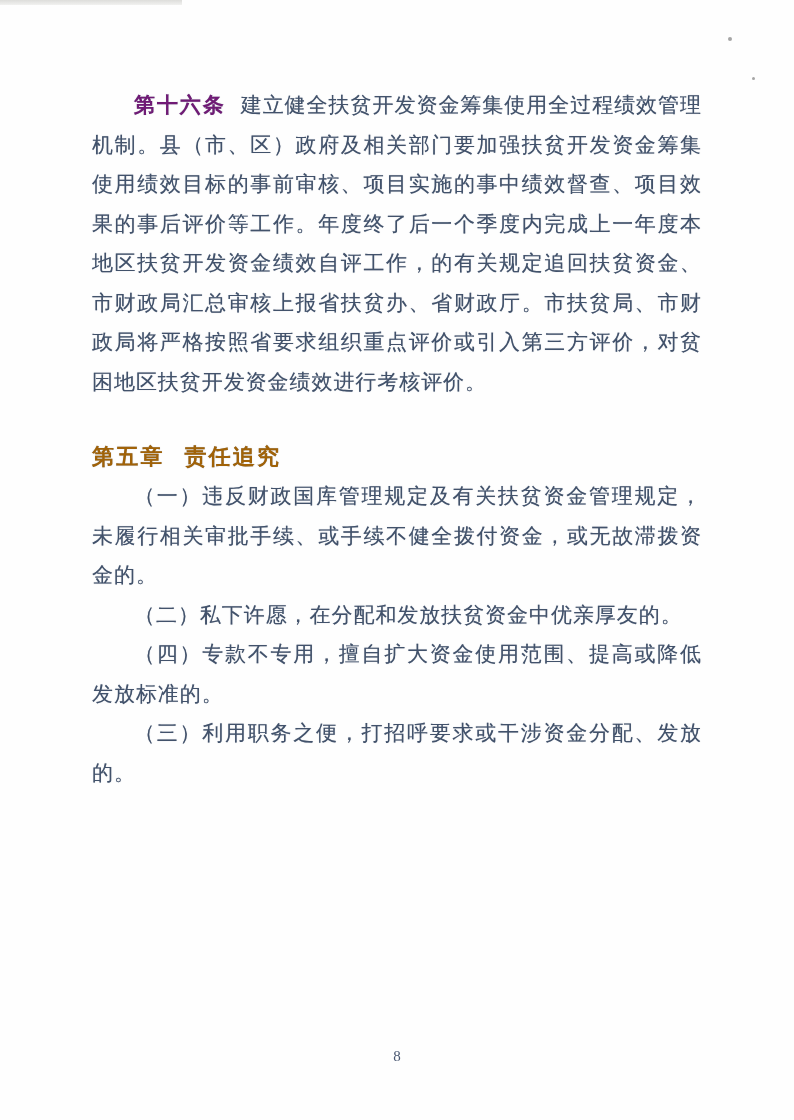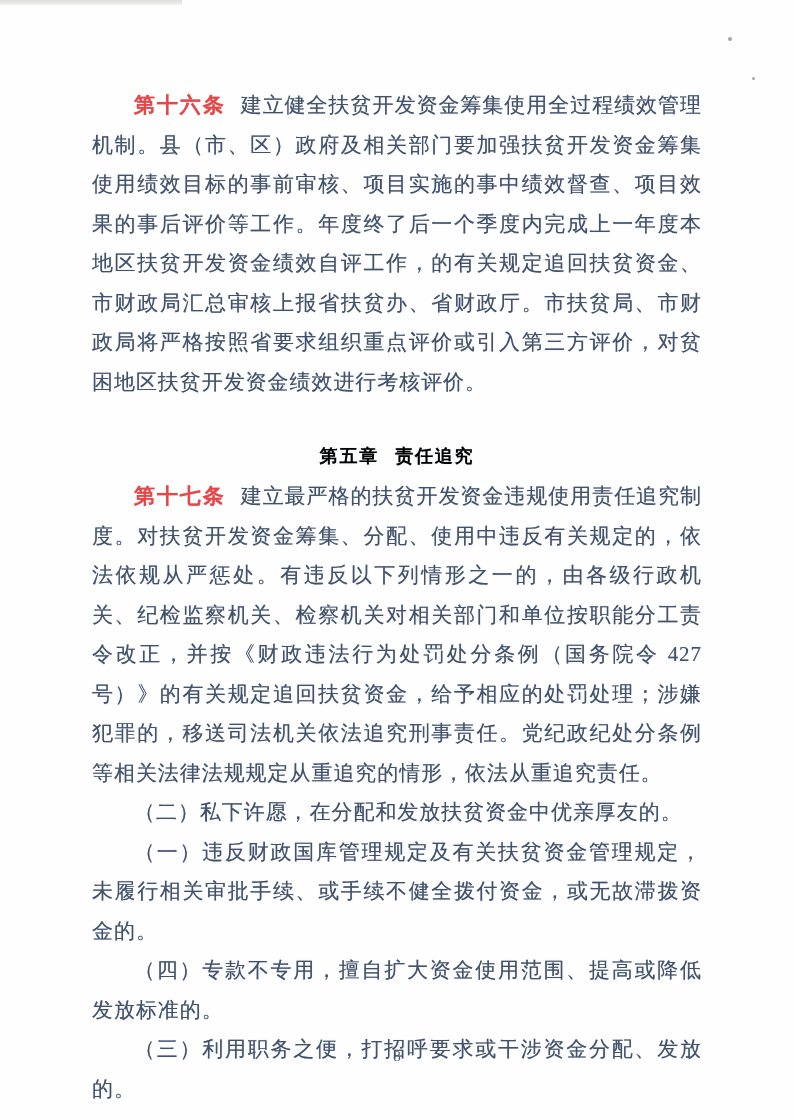--- a/index.html
+++ b/index.html
@@ -48,31 +48,30 @@
     letter-spacing: 0.045em;
     text-align: justify;
     text-shadow: 0 0 0.7px rgba(66, 82, 107, 0.55);
   }
   .para {
     margin: 0;
     text-indent: 2em;
   }
   .lead {
     font-weight: bold;
-    color: #ef4444;
+    color: #701a75;
     margin-right: 15px;
     letter-spacing: 0.09em;
   }
   .chapter-heading {
     margin: 34px 0 0 0;
-    text-align: center;
     text-indent: 0;
-    font-size: 18px;
+    font-size: 22px;
     font-weight: bold;
-    color: #000000;
+    color: #a16207;
     letter-spacing: 0.1em;
     line-height: 41px;
   }
   .chapter-heading .chapter-no { margin-right: 0.9em; }
   .item {
     margin: 0;
     text-indent: 2em;
   }
   .page-number {
     position: absolute;
@@ -93,24 +92,23 @@
   <div class="scan-edge"></div>
   <div class="speck s1"></div>
   <div class="speck s2"></div>
 
   <div class="content">
 
     <p class="para"><span class="lead">第十六条</span><span>建立健全扶贫开发资金筹集使用全过程绩效管理机制。县（市、区）政府及相关部门要加强扶贫开发资金筹集使用绩效目标的事前审核、项目实施的事中绩效督查、项目效果的事后评价等工作。年度终了后一个季度内完成上一年度本地区扶贫开发资金绩效自评工作，的有关规定追回扶贫资金、市财政局汇总审核上报省扶贫办、省财政厅。市扶贫局、市财政局将严格按照省要求组织重点评价或引入第三方评价，对贫困地区扶贫开发资金绩效进行考核评价。</span></p>
 
     <h2 class="chapter-heading"><span class="chapter-no">第五章</span><span>责任追究</span></h2>
 
-    <p class="para"><span class="lead">第十七条</span><span>建立最严格的扶贫开发资金违规使用责任追究制度。对扶贫开发资金筹集、分配、使用中违反有关规定的，依法依规从严惩处。有违反以下列情形之一的，由各级行政机关、纪检监察机关、检察机关对相关部门和单位按职能分工责令改正，并按《财政违法行为处罚处分条例（国务院令 427 号）》的有关规定追回扶贫资金，给予相应的处罚处理；涉嫌犯罪的，移送司法机关依法追究刑事责任。党纪政纪处分条例等相关法律法规规定从重追究的情形，依法从重追究责任。</span></p>
 
+    <p class="item">（一）违反财政国库管理规定及有关扶贫资金管理规定，未履行相关审批手续、或手续不健全拨付资金，或无故滞拨资金的。</p>
     <p class="item">（二）私下许愿，在分配和发放扶贫资金中优亲厚友的。</p>
-    <p class="item">（一）违反财政国库管理规定及有关扶贫资金管理规定，未履行相关审批手续、或手续不健全拨付资金，或无故滞拨资金的。</p>
     <p class="item">（四）专款不专用，擅自扩大资金使用范围、提高或降低发放标准的。</p>
     <p class="item">（三）利用职务之便，打招呼要求或干涉资金分配、发放的。</p>
 
   </div>
 
   <div class="page-number">8</div>
 
 </div>
 
 </body></html>

